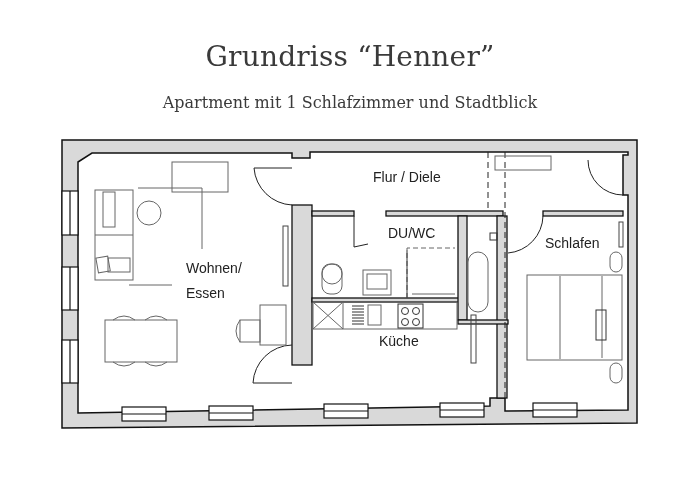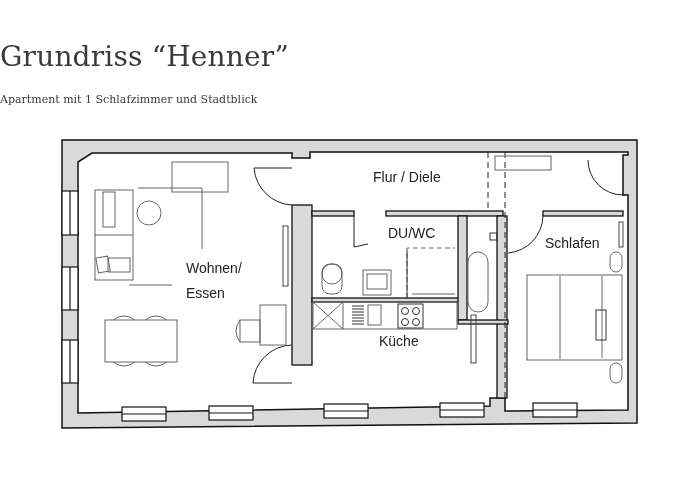--- a/index.html
+++ b/index.html
@@ -1,23 +1,23 @@
 <!DOCTYPE html>
 <html><head>
   <meta charset="utf-8">
   <style>
     html, body { margin: 0; padding: 0; background: #ffffff; }
     body { width: 700px; height: 500px; position: relative; overflow: hidden; }
     .title {
-      position: absolute; left: 0; width: 700px; top: 40px; 
+      position: absolute; left: 0; width: 700px; top: 40px; text-align: center;
       font-family: "DejaVu Serif", serif; font-size: 28px; color: #3a3a3a; letter-spacing: 0.2px;
     }
     .subtitle {
-      position: absolute; left: 0; width: 700px; top: 93px; 
-      font-family: "DejaVu Serif", serif; font-size: 11px; color: #3a3a3a;
+      position: absolute; left: 0; width: 700px; top: 93px; text-align: center;
+      font-family: "DejaVu Serif", serif; font-size: 16px; color: #3a3a3a;
     }
     svg.plan { position: absolute; left: 0; top: 0; }
     .lbl { font-family: "Liberation Sans", sans-serif; font-size: 14px; fill: #222; }
   </style>
 </head>
 <body>
 
 <div class="title">Grundriss “Henner”</div>
 <div class="subtitle">Apartment mit 1 Schlafzimmer und Stadtblick</div>
 

